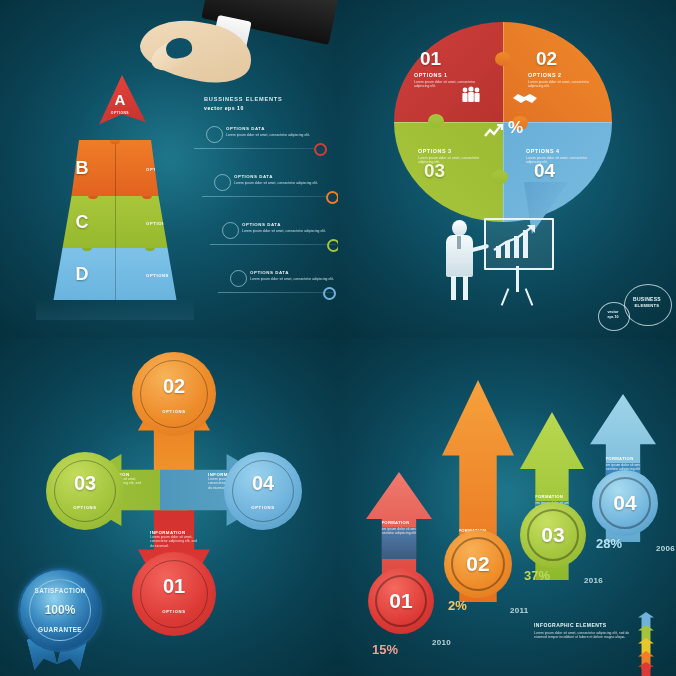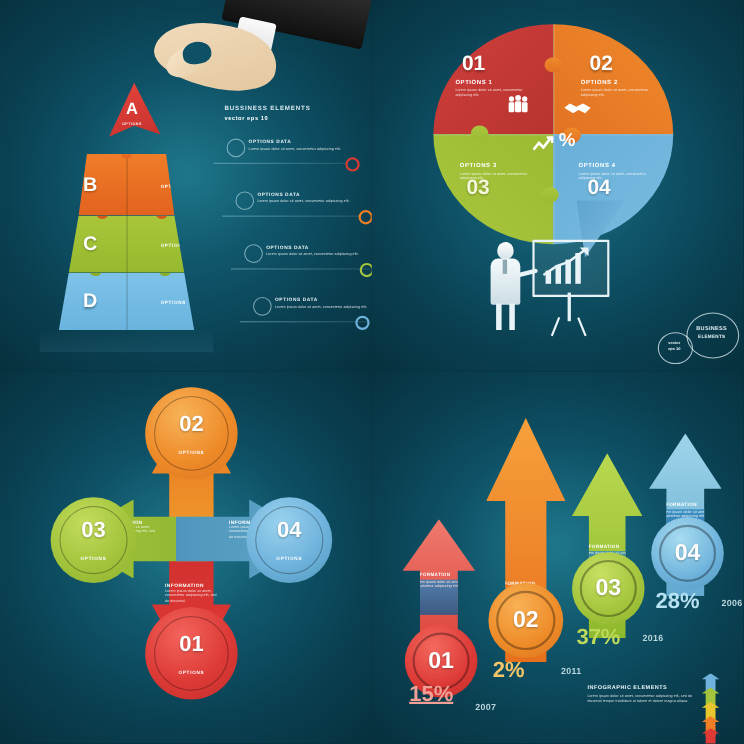--- a/index.html
+++ b/index.html
@@ -158,21 +158,21 @@
   
   .rise{position:absolute;left:16px;top:34px;width:316px;height:260px;}
   .ra{position:absolute;clip-path:polygon(50% 0,100% 34%,76% 34%,76% 100%,24% 100%,24% 34%,0 34%);}
   .ra .rh{position:absolute;left:50%;transform:translateX(-50%);width:68%;
       font-size:4.2px;font-weight:bold;letter-spacing:.08em;color:#fff;text-align:left;}
   .ra .rb{position:absolute;left:50%;transform:translateX(-50%);width:68%;}
   .rbub{position:absolute;border-radius:50%;}
   .rbub .rn{position:absolute;left:50%;top:50%;transform:translate(-50%,-50%);
       font-size:21px;font-weight:bold;color:#fff;text-shadow:0 1px 2px rgba(0,0,0,.3);}
   .rbub .rim{position:absolute;inset:7px;border-radius:50%;border:2px solid rgba(0,0,0,.32);}
-  .pct{position:absolute;font-size:20px;font-weight:bold;}
+  .pct{position:absolute;font-size:13px;font-weight:bold;}
   .yr{position:absolute;font-size:8px;font-weight:bold;color:#bcd6de;letter-spacing:.04em;}
   .vchev{position:absolute;width:16px;}
   .vchev span{position:absolute;left:0;width:16px;
       clip-path:polygon(50% 0,100% 30%,78% 30%,78% 100%,22% 100%,22% 30%,0 30%);}
 </style>
 </head>
 <body>
 
 <div id="page">
 
@@ -377,20 +377,33 @@
         <div class="bn">03</div>
         <div class="bo">OPTIONS</div>
       </div>
       <div class="bub" style="left:164px;top:88px;width:78px;height:78px;background:radial-gradient(circle at 40% 30%,#9ad2ee,#6fb3dc 55%,#4e96bb 100%);">
         <div class="rim"></div>
         <div class="bn">04</div>
         <div class="bo">OPTIONS</div>
       </div>
     </div>
 
+    <div class="badge">
+      <div class="ribbon">
+        <div class="rb" style="left:0;clip-path:polygon(0 0,100% 0,100% 100%,50% 72%,0 100%);transform:rotate(-14deg);"></div>
+        <div class="rb" style="left:30px;clip-path:polygon(0 0,100% 0,100% 100%,50% 72%,0 100%);transform:rotate(14deg);"></div>
+      </div>
+      <div class="bdg-star">
+        <div class="bdg-in">
+          <div class="bdg-arc" style="top:7px;">SATISFACTION</div>
+          <div class="bdg-ctr">100%</div>
+          <div class="bdg-arc" style="bottom:7px;">GUARANTEE</div>
+        </div>
+      </div>
+    </div>
 
   </div>
 
   <div class="quad q-br">
     <div class="bg"></div>
 
     <div class="rise">
       <div class="ra" style="left:12px;top:100px;width:66px;height:138px;background:linear-gradient(180deg,#ef7a6e,#d83a33);">
         <div class="rh" style="top:48px;">INFORMATION</div>
         <div class="rb tiny" style="top:55px;">Lorem ipsum dolor sit amet, consectetur adipiscing elit.</div>
@@ -418,22 +431,22 @@
       </div>
       <div class="rbub" style="left:166px;top:130px;width:66px;height:66px;background:radial-gradient(circle at 40% 30%,#c7e062,#a3c43c 58%,#8ab32c 100%);">
         <div class="rim"></div>
         <div class="rn">03</div>
       </div>
       <div class="rbub" style="left:238px;top:98px;width:66px;height:66px;background:radial-gradient(circle at 40% 30%,#a8dcf0,#6fb3dc 58%,#4c93ba 100%);">
         <div class="rim"></div>
         <div class="rn">04</div>
       </div>
 
-      <div class="pct" style="left:18px;top:248px;color:#f09f97;text-decoration:underline;">15%</div>
-      <div class="yr" style="left:78px;top:266px;">2007</div>
+      <div class="pct" style="left:18px;top:270px;color:#f09f97;">15%</div>
+      <div class="yr" style="left:78px;top:266px;">2010</div>
 
       <div class="pct" style="left:94px;top:226px;color:#f5c56a;">2%</div>
       <div class="yr" style="left:156px;top:234px;">2011</div>
 
       <div class="pct" style="left:170px;top:196px;color:#bcd95b;">37%</div>
       <div class="yr" style="left:230px;top:204px;">2016</div>
 
       <div class="pct" style="left:242px;top:164px;color:#b6e1f3;">28%</div>
       <div class="yr" style="left:302px;top:172px;">2006</div>
     </div>

